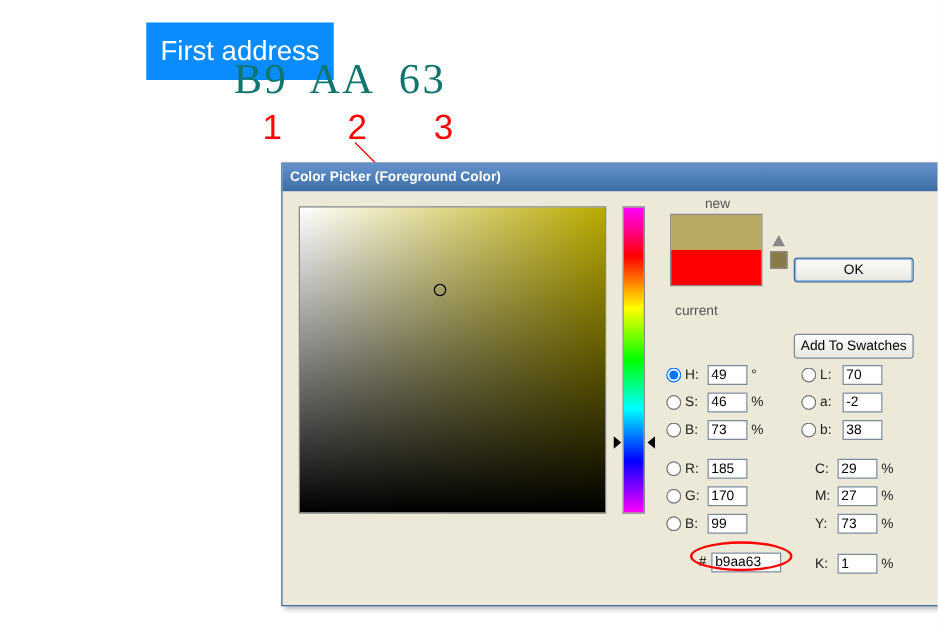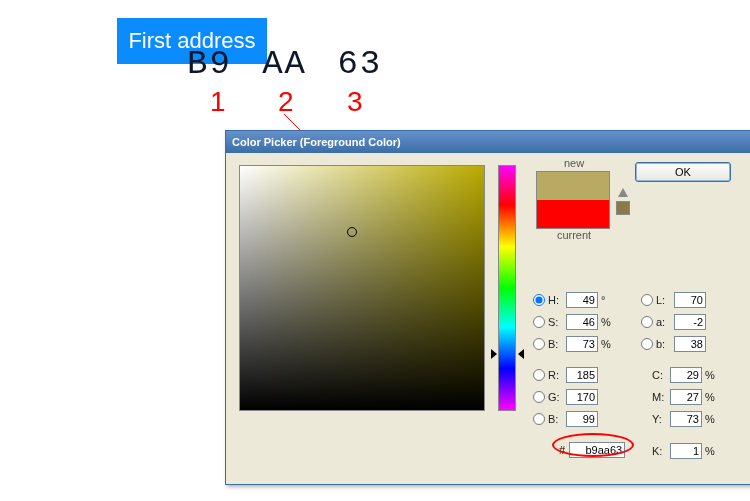--- a/index.html
+++ b/index.html
@@ -1,20 +1,20 @@
 <!DOCTYPE html>
 <html><head>
 <meta charset="utf-8">
 <style>
   * { box-sizing: border-box; }
   html, body { margin: 0; padding: 0; width: 750px; height: 501px; background: #fff; font-family: Tahoma, Arial, sans-serif; font-size: 11px; }
   .canvas { position: relative; width: 750px; height: 501px; }
 
   .first-addr { position: absolute; left: 93px; top: 18px; width: 150px; height: 46px; background: #0a8cff; color: #fff; font-family: Arial, sans-serif; font-size: 22px; display: flex; align-items: center; justify-content: center; margin-left: 24px; }
-  .hex-line { position: absolute; left: 187px; top: 45px; font-family: Liberation Mono, monospace; font-size: 34px; letter-spacing: 2px; color: #0f172a; }
+  .hex-line { position: absolute; left: 187px; top: 45px; font-family: Liberation Serif, serif; font-size: 34px; letter-spacing: 2px; color: #0f766e; }
   .hex-line span { margin-right: 8px; }
   .counter { position: absolute; font-family: Arial, sans-serif; font-size: 28px; color: #f00; }
 
   .anno-line { position:absolute; pointer-events:none; }
 
   .dialog { position: absolute; left: 225px; top: 130px; width: 624px; height: 355px; border: 1px solid #3b6ea5; background: #ece9d8; box-shadow: 2px 2px 4px rgba(0,0,0,0.3); }
   .titlebar { height: 22px; background: linear-gradient(#6591cd, #3b6ea5); display: flex; align-items: center; padding: 0 2px 0 6px; color: #fff; font-weight: bold; font-size: 11px; }
   .titlebar .title { flex: 1; }
   .close-btn { width: 40px; height: 16px; background: linear-gradient(#e27979,#c23030); border: 1px solid #7a1c1c; border-radius: 2px; display: flex; align-items: center; justify-content: center; color: #fff; font-size: 10px; cursor: pointer; }
 
@@ -32,37 +32,37 @@
   }
   .hue-arrows { position:absolute; left:266px; width:31px; }
   .hue-arrows .tri { position:absolute; width:0; height:0; border-top:5px solid transparent; border-bottom:5px solid transparent; }
   .hue-arrows .l { border-left:6px solid #000; left:-1px; }
   .hue-arrows .r { border-right:6px solid #000; right:-1px; }
 
   .new-label { position:absolute; left:318px; top:4px; width:60px; text-align:center; color:#555; }
   .swatch-box { position:absolute; left:310px; top:18px; width:74px; height:58px; border:1px solid #888; }
   .swatch-new { width:100%; height:50%; background:#b9aa63; }
   .swatch-cur { width:100%; height:50%; background:#ff0000; }
-  .cur-label { position:absolute; left:314px; top:76px; width:68px; text-align:center; color:#555; }
+  .cur-label { position:absolute; left:314px; top:90px; width:68px; color:#555; }
   .oos-swatch { position:absolute; left:390px; top:48px; width:14px; height:14px; background:#8a7a4a; border:1px solid #888; }
   .tiny-tri { position:absolute; left:392px; top:35px; width:0;height:0;border-left:5px solid transparent;border-right:5px solid transparent;border-bottom:9px solid #888; }
 
-  .btn { position:absolute; height:20px; background:linear-gradient(#fdfdfd,#e8e7de); border:1px solid #7a8a99; border-radius:3px; font-size:11px; display:flex; align-items:center; justify-content:center; cursor:pointer; }
+  .btn { position:absolute; height:20px; background:linear-gradient(#fdfdfd,#e8e7de); border:1px solid #7a8a99; border-radius:3px; font-size:11px; display:flex; align-items:center; justify-content:center; cursor:pointer;margin-top:44px; }
   .btn.ok { left:409px; top:9px; width:96px; border:1px solid #3b6ea5; box-shadow:0 0 0 1px #8fb7e6 inset; }
   .btn.cancel { left:409px; top:34px; width:96px; }
   .btn.add { left:409px; top:70px; width:96px; }
   .btn.lib { left:409px; top:100px; width:96px; }
 
   .only-web { position:absolute; left:14px; top:270px; display:flex; align-items:center; gap:4px; color:#222; }
   .only-web input { width:12px; height:12px; }
 
   .field { position:absolute; display:flex; align-items:center; height:18px; }
   .field input[type=radio] { width:12px; height:12px; margin:0 3px 0 0; }
   .field .lab { width:18px; text-align:left; color:#222; }
-  .val { width:32px; height:16px; border:1px solid #7a8a99; background:#fff; font-size:11px; padding:0 2px; text-align:right; }
+  .val { width:32px; height:16px; border:1px solid #7a8a99; background:#fff; font-size:11px; padding:0 2px; text-align:left; }
   .unit { margin-left:3px; color:#222; width:12px; }
 
   .hex-row { position:absolute; left:333px; top:289px; display:flex; align-items:center; }
   .hex-row .lab { margin-right:4px; }
   .hex-row .val { width:56px; }
 
   .red-ring { position:absolute; left:326px; top:280px; width:82px; height:24px; border:2px solid #f00; border-radius:50%; pointer-events:none; }
 </style>
 </head>
 <body>
@@ -102,20 +102,21 @@
       <div class="new-label">new</div>
       <div class="swatch-box">
         <div class="swatch-new"></div>
         <div class="swatch-cur"></div>
       </div>
       <div class="cur-label">current</div>
       <div class="tiny-tri"></div>
       <div class="oos-swatch"></div>
 
       <div class="btn ok">OK</div>
+      <div class="btn add">Add To Swatches</div>
 
 
       <div class="field" style="left:307px; top:138px;">
         <input type="radio" name="mode" checked="" style="">
         <span class="lab">H:</span>
         <input class="val" value="49" style="">
         <span class="unit">°</span>
       </div>
       <div class="field" style="left:307px; top:160px;">
         <input type="radio" name="mode" style="">

